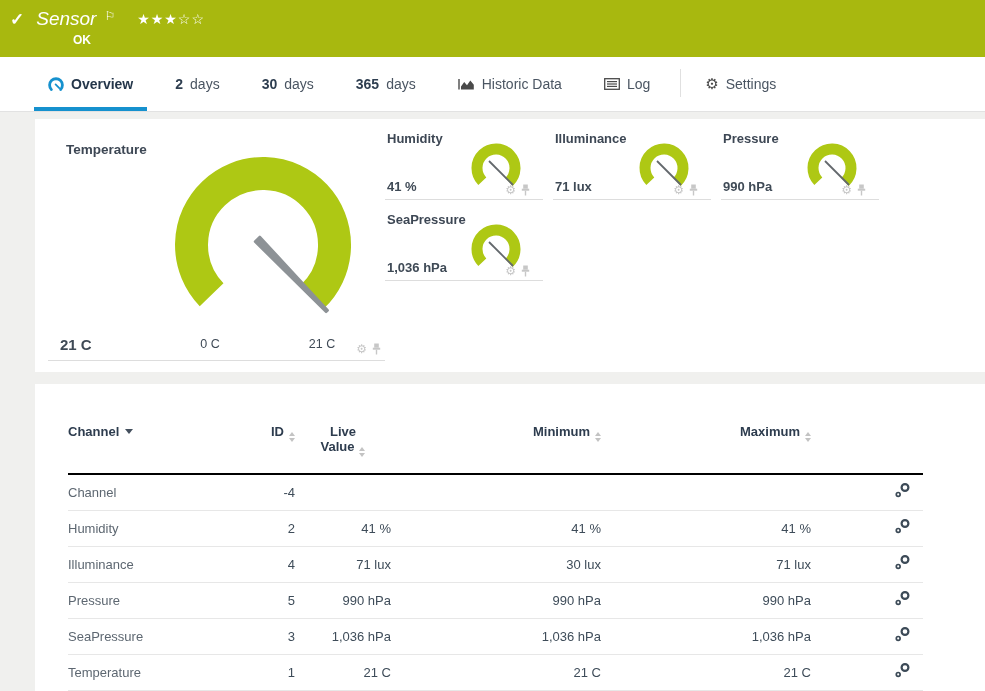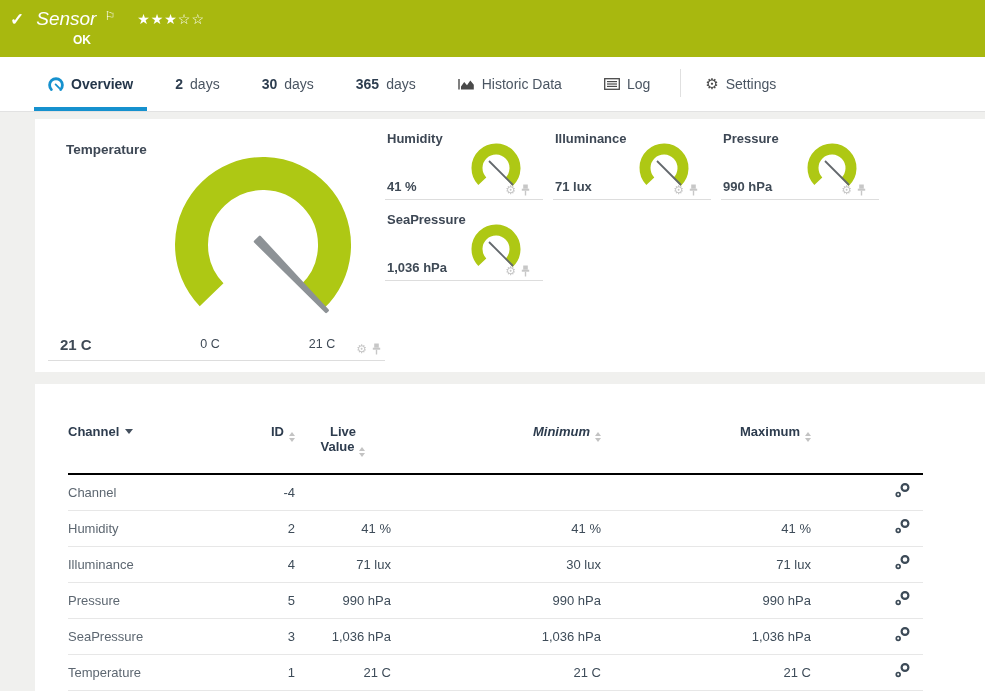--- a/index.html
+++ b/index.html
@@ -60,21 +60,21 @@
   .mini-gauge-svg { position:absolute; top:14px; right:16px; }
   .mini-card .panel-icons { right:13px; bottom:3px; }
 
   
   table { border-collapse:collapse; font-size:13px; }
   th { font-weight:bold; color:#2d3c4e; vertical-align:top; padding-bottom:16px;
     cursor:pointer; white-space:nowrap; }
   th.col-channel { width:170px; text-align:left; }
   th.col-id { width:57px; text-align:right;margin-top:16px; }
   th.col-last { width:96px; text-align:center; }
-  th.col-min { width:210px; text-align:right;font-style:italic; }
+  th.col-min { width:210px; text-align:right; }
   th.col-max { width:210px; text-align:right; }
   th.col-gear { width:112px; }
   thead tr { border-bottom:2px solid #000000; }
   tbody tr { border-bottom:1px solid #e7e7e7; height:36px; }
   td.cell-channel { color:#5d6771; text-align:left; }
   td.cell-num { color:#3e4c59; text-align:right; }
   td.cell-gear { text-align:right; padding-right:12px; }
   .gears-btn { display:inline-block; cursor:pointer; line-height:0; }
 
   .sort-caret { display:inline-block; width:0; height:0; margin-left:6px;

